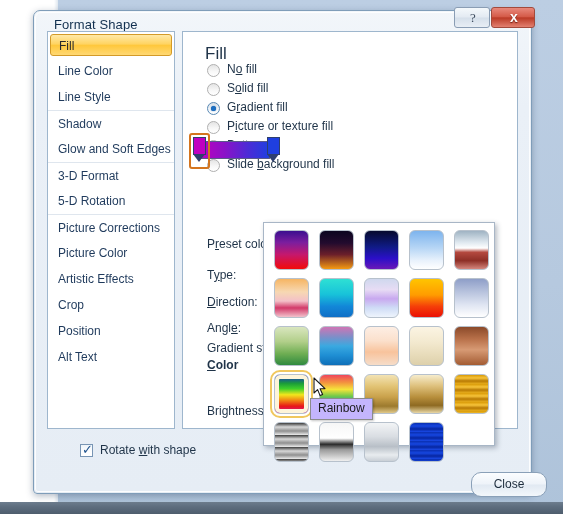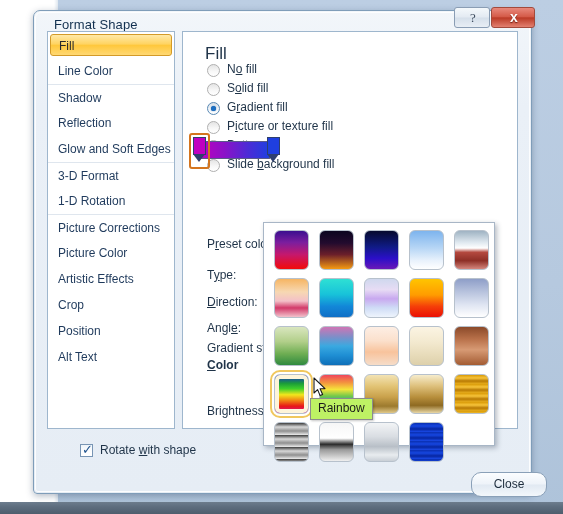--- a/index.html
+++ b/index.html
@@ -142,21 +142,21 @@
     box-shadow:2px 2px 5px rgba(30,45,65,.32);}
   #palette-grid{position:absolute;left:10px;top:7px;width:216px;
     display:flex;flex-wrap:wrap;gap:8px 10px;}
   .swatch{width:35px;height:40px;border:1px solid #b7c1cc;border-radius:6px;
     box-sizing:border-box;cursor:default;position:relative;}
   .swatch.sel{outline:2px solid #f0c75e;outline-offset:2px;
     box-shadow:0 0 0 4px #fdf4da inset;}
 
   
   #tooltip{position:absolute;left:310px;top:398px;height:20px;padding:0 7px;
-    line-height:19px;background:#bef264;border:1px solid #8c8c8c;
+    line-height:19px;background:#c4b5fd;border:1px solid #8c8c8c;
     font-size:12px;color:#1b1b1b;white-space:nowrap;
     box-shadow:1px 1px 2px rgba(0,0,0,.22);}
 
   
   #cursor{position:absolute;left:313px;top:377px;width:14px;height:21px;z-index:60;}
 </style>
 </head>
 <body>
 
 <div id="desktop">
@@ -175,25 +175,25 @@
       <div id="help-glyph">?</div>
     </div>
     <div class="tb-btn" id="close-btn">
       <div id="close-glyph">x</div>
     </div>
   </div>
 
   <div id="sidebar">
       <div class="side-item selected">Fill</div>
       <div class="side-item">Line Color</div>
+      <div class="side-item">Line Style</div>
       <div class="side-item sep">Shadow</div>
-      <div class="side-item">Reflection</div>
       <div class="side-item">Glow and Soft Edges</div>
       <div class="side-item sep">3-D Format</div>
-      <div class="side-item">1-D Rotation</div>
+      <div class="side-item">5-D Rotation</div>
       <div class="side-item sep">Picture Corrections</div>
       <div class="side-item">Picture Color</div>
       <div class="side-item">Artistic Effects</div>
       <div class="side-item">Crop</div>
       <div class="side-item">Position</div>
       <div class="side-item">Alt Text</div>
     </div>
 
   <div id="panel">
     <div id="panel-title">Fill</div>

